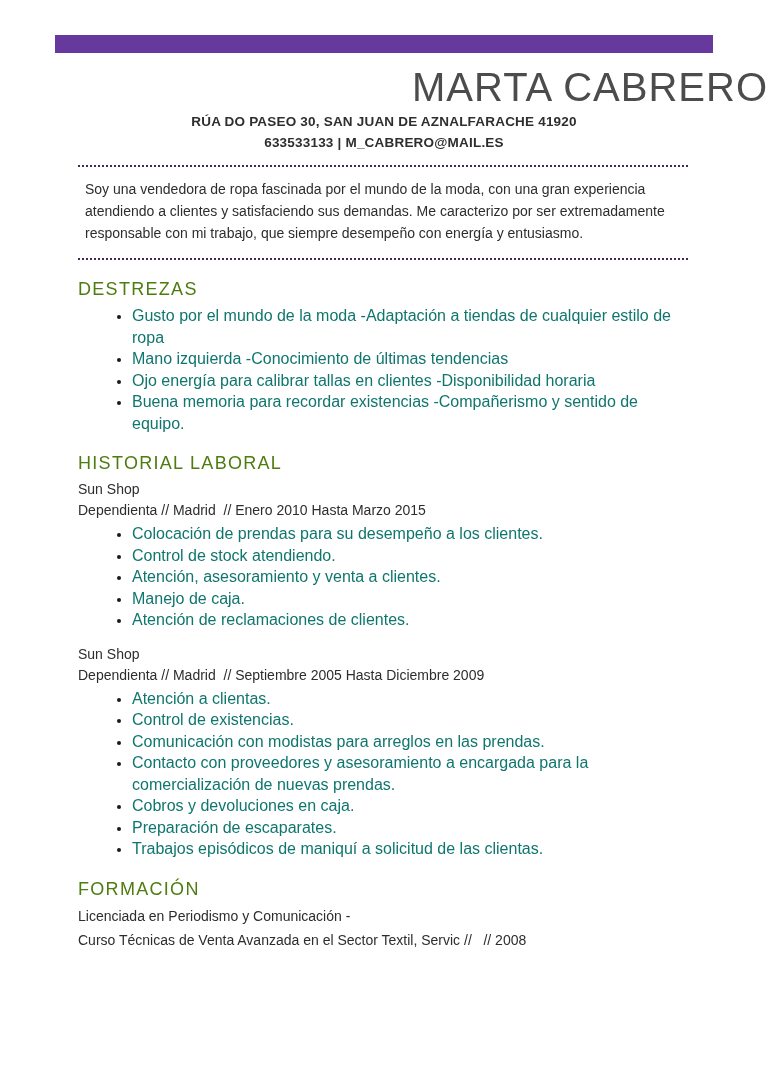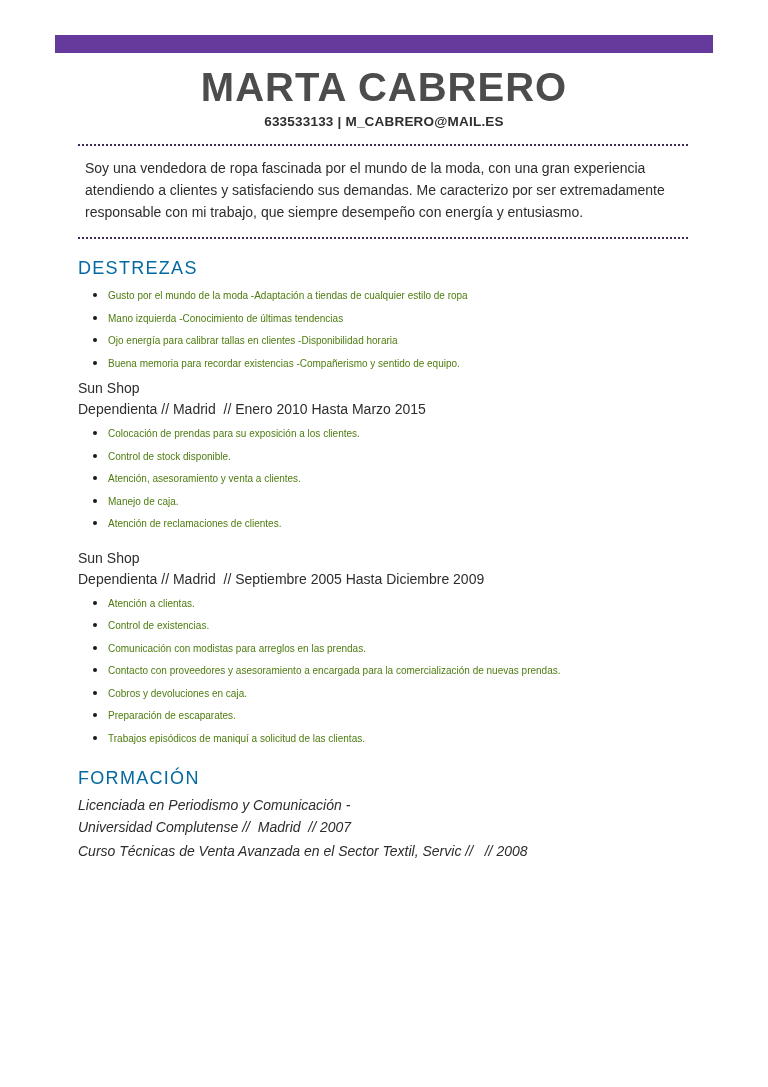--- a/index.html
+++ b/index.html
@@ -21,23 +21,23 @@
     background: #ffffff;
   }
   .top-bar {
     margin: 35px 55px 0 55px;
     height: 18px;
     background: var(--accent-bar-color, #663a9d);
   }
   .name {
     margin: 10px 0 0 0;
     font-size: 40px;
-    font-weight: 700;
+    font-weight: 400;
     line-height: 48px;
-    text-align: center;
+    text-align: right;
     letter-spacing: 1px;
     color: var(--name-color, #4c4c4c);
   }
   .address, .contact {
     text-align: center;
     font-weight: 700;
     font-size: 13.5px;
     line-height: 21px;
     color: #2e2e2e;
     letter-spacing: 0.2px;
@@ -54,31 +54,32 @@
     line-height: 22px;
   }
   .section {
     margin: 0 80px 0 78px;
   }
   .section-title {
     margin: 19px 0 5px 0;
     font-size: 18px;
     font-weight: 500;
     letter-spacing: 1.3px;
-    color: #0369a1;
+    color: #4d7c0f;
   }
   .bullets {
     margin: 2px 0 0 0;
     padding: 0 0 0 30px;
     list-style: disc;
   }
   .bullet {
-    font-size: 10px;
+    font-size: 16px;
     line-height: 21.5px;
-    color: #4d7c0f;
+    color: #0f766e;
+    margin-left: 24px;
   }
   .bullet::marker {
     color: #1a1a1a;
     font-size: 13px;
   }
   .job {
     margin-top: 4px;
   }
   .job + .job {
     margin-top: 13px;
@@ -87,39 +88,39 @@
     font-size: 14px;
     line-height: 21px;
   }
   .meta {
     font-size: 14px;
     line-height: 21px;
     white-space: pre-wrap;
   }
   .edu-entry {
     margin-top: 2px;
-    font-style: italic;
   }
   .edu-entry + .edu-entry {
   }
   .edu-line {
     font-size: 14px;
     line-height: 22px;
     white-space: pre-wrap;
   }
 </style>
 </head>
 <body>
 
 <div class="page">
 
   <div class="top-bar"></div>
 
   <header>
     <h1 class="name">MARTA CABRERO</h1>
+    <div class="address">RÚA DO PASEO 30, SAN JUAN DE AZNALFARACHE 41920</div>
     <div class="contact">633533133 | M_CABRERO@MAIL.ES</div>
   </header>
 
   <section class="summary">
     <p class="summary-text">Soy una vendedora de ropa fascinada por el mundo de la moda, con una gran experiencia atendiendo a clientes y satisfaciendo sus demandas. Me caracterizo por ser extremadamente responsable con mi trabajo, que siempre desempeño con energía y entusiasmo.</p>
   </section>
 
   <section class="section">
     <h2 class="section-title">DESTREZAS</h2>
     <ul class="bullets">
@@ -128,29 +129,30 @@
 
         <li class="bullet">Mano izquierda -Conocimiento de últimas tendencias</li>
 
         <li class="bullet">Ojo energía para calibrar tallas en clientes -Disponibilidad horaria</li>
 
         <li class="bullet">Buena memoria para recordar existencias -Compañerismo y sentido de equipo.</li>
       </ul>
   </section>
 
   <section class="section">
+    <h2 class="section-title">HISTORIAL LABORAL</h2>
 
     <div class="job">
       <div class="company">Sun Shop</div>
       <div class="meta">Dependienta // Madrid  // Enero 2010 Hasta Marzo 2015</div>
       <ul class="bullets">
 
-          <li class="bullet">Colocación de prendas para su exposición a los clientes.</li>
+          <li class="bullet">Colocación de prendas para su desempeño a los clientes.</li>
 
-          <li class="bullet">Control de stock disponible.</li>
+          <li class="bullet">Control de stock atendiendo.</li>
 
           <li class="bullet">Atención, asesoramiento y venta a clientes.</li>
 
           <li class="bullet">Manejo de caja.</li>
 
           <li class="bullet">Atención de reclamaciones de clientes.</li>
         </ul>
     </div>
 
     <div class="job">
@@ -175,21 +177,20 @@
     </div>
   </section>
 
   <section class="section">
     <h2 class="section-title">FORMACIÓN</h2>
 
     <div class="edu-entry">
 
         <div class="edu-line">Licenciada en Periodismo y Comunicación -</div>
 
-        <div class="edu-line">Universidad Complutense //  Madrid  // 2007</div>
       </div>
 
     <div class="edu-entry">
 
         <div class="edu-line">Curso Técnicas de Venta Avanzada en el Sector Textil, Servic //   // 2008</div>
       </div>
   </section>
 
 </div>
 

